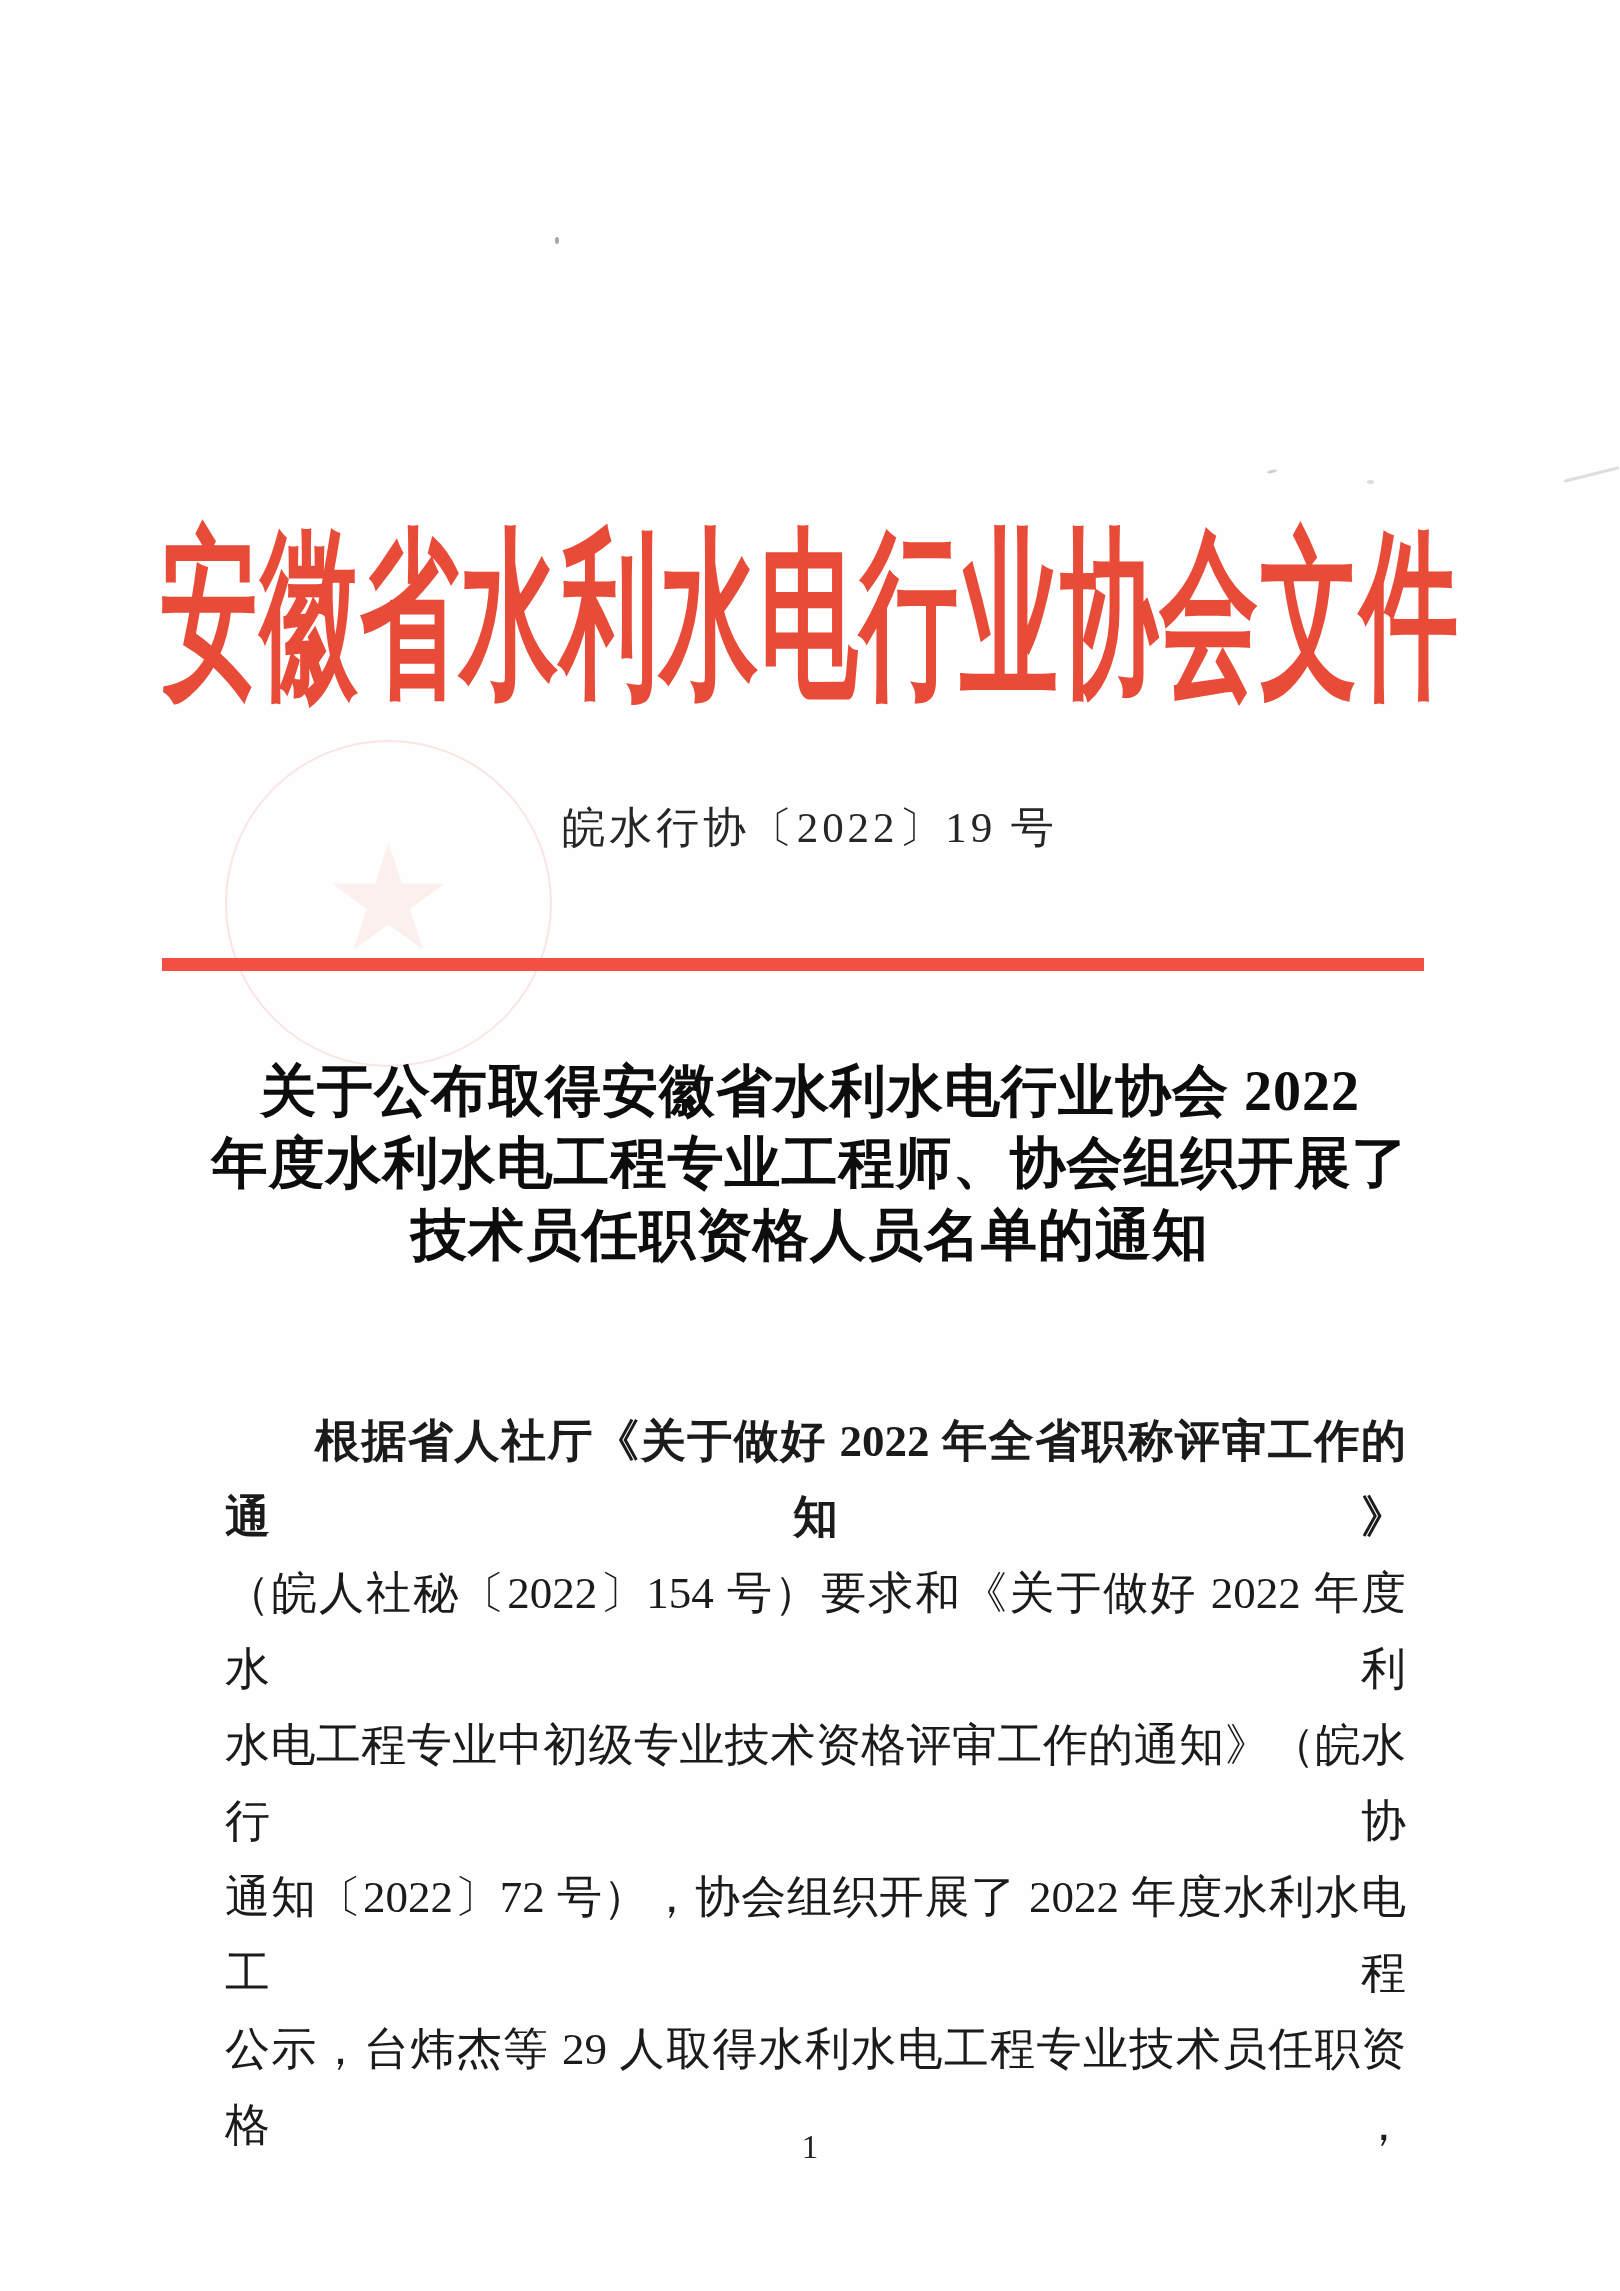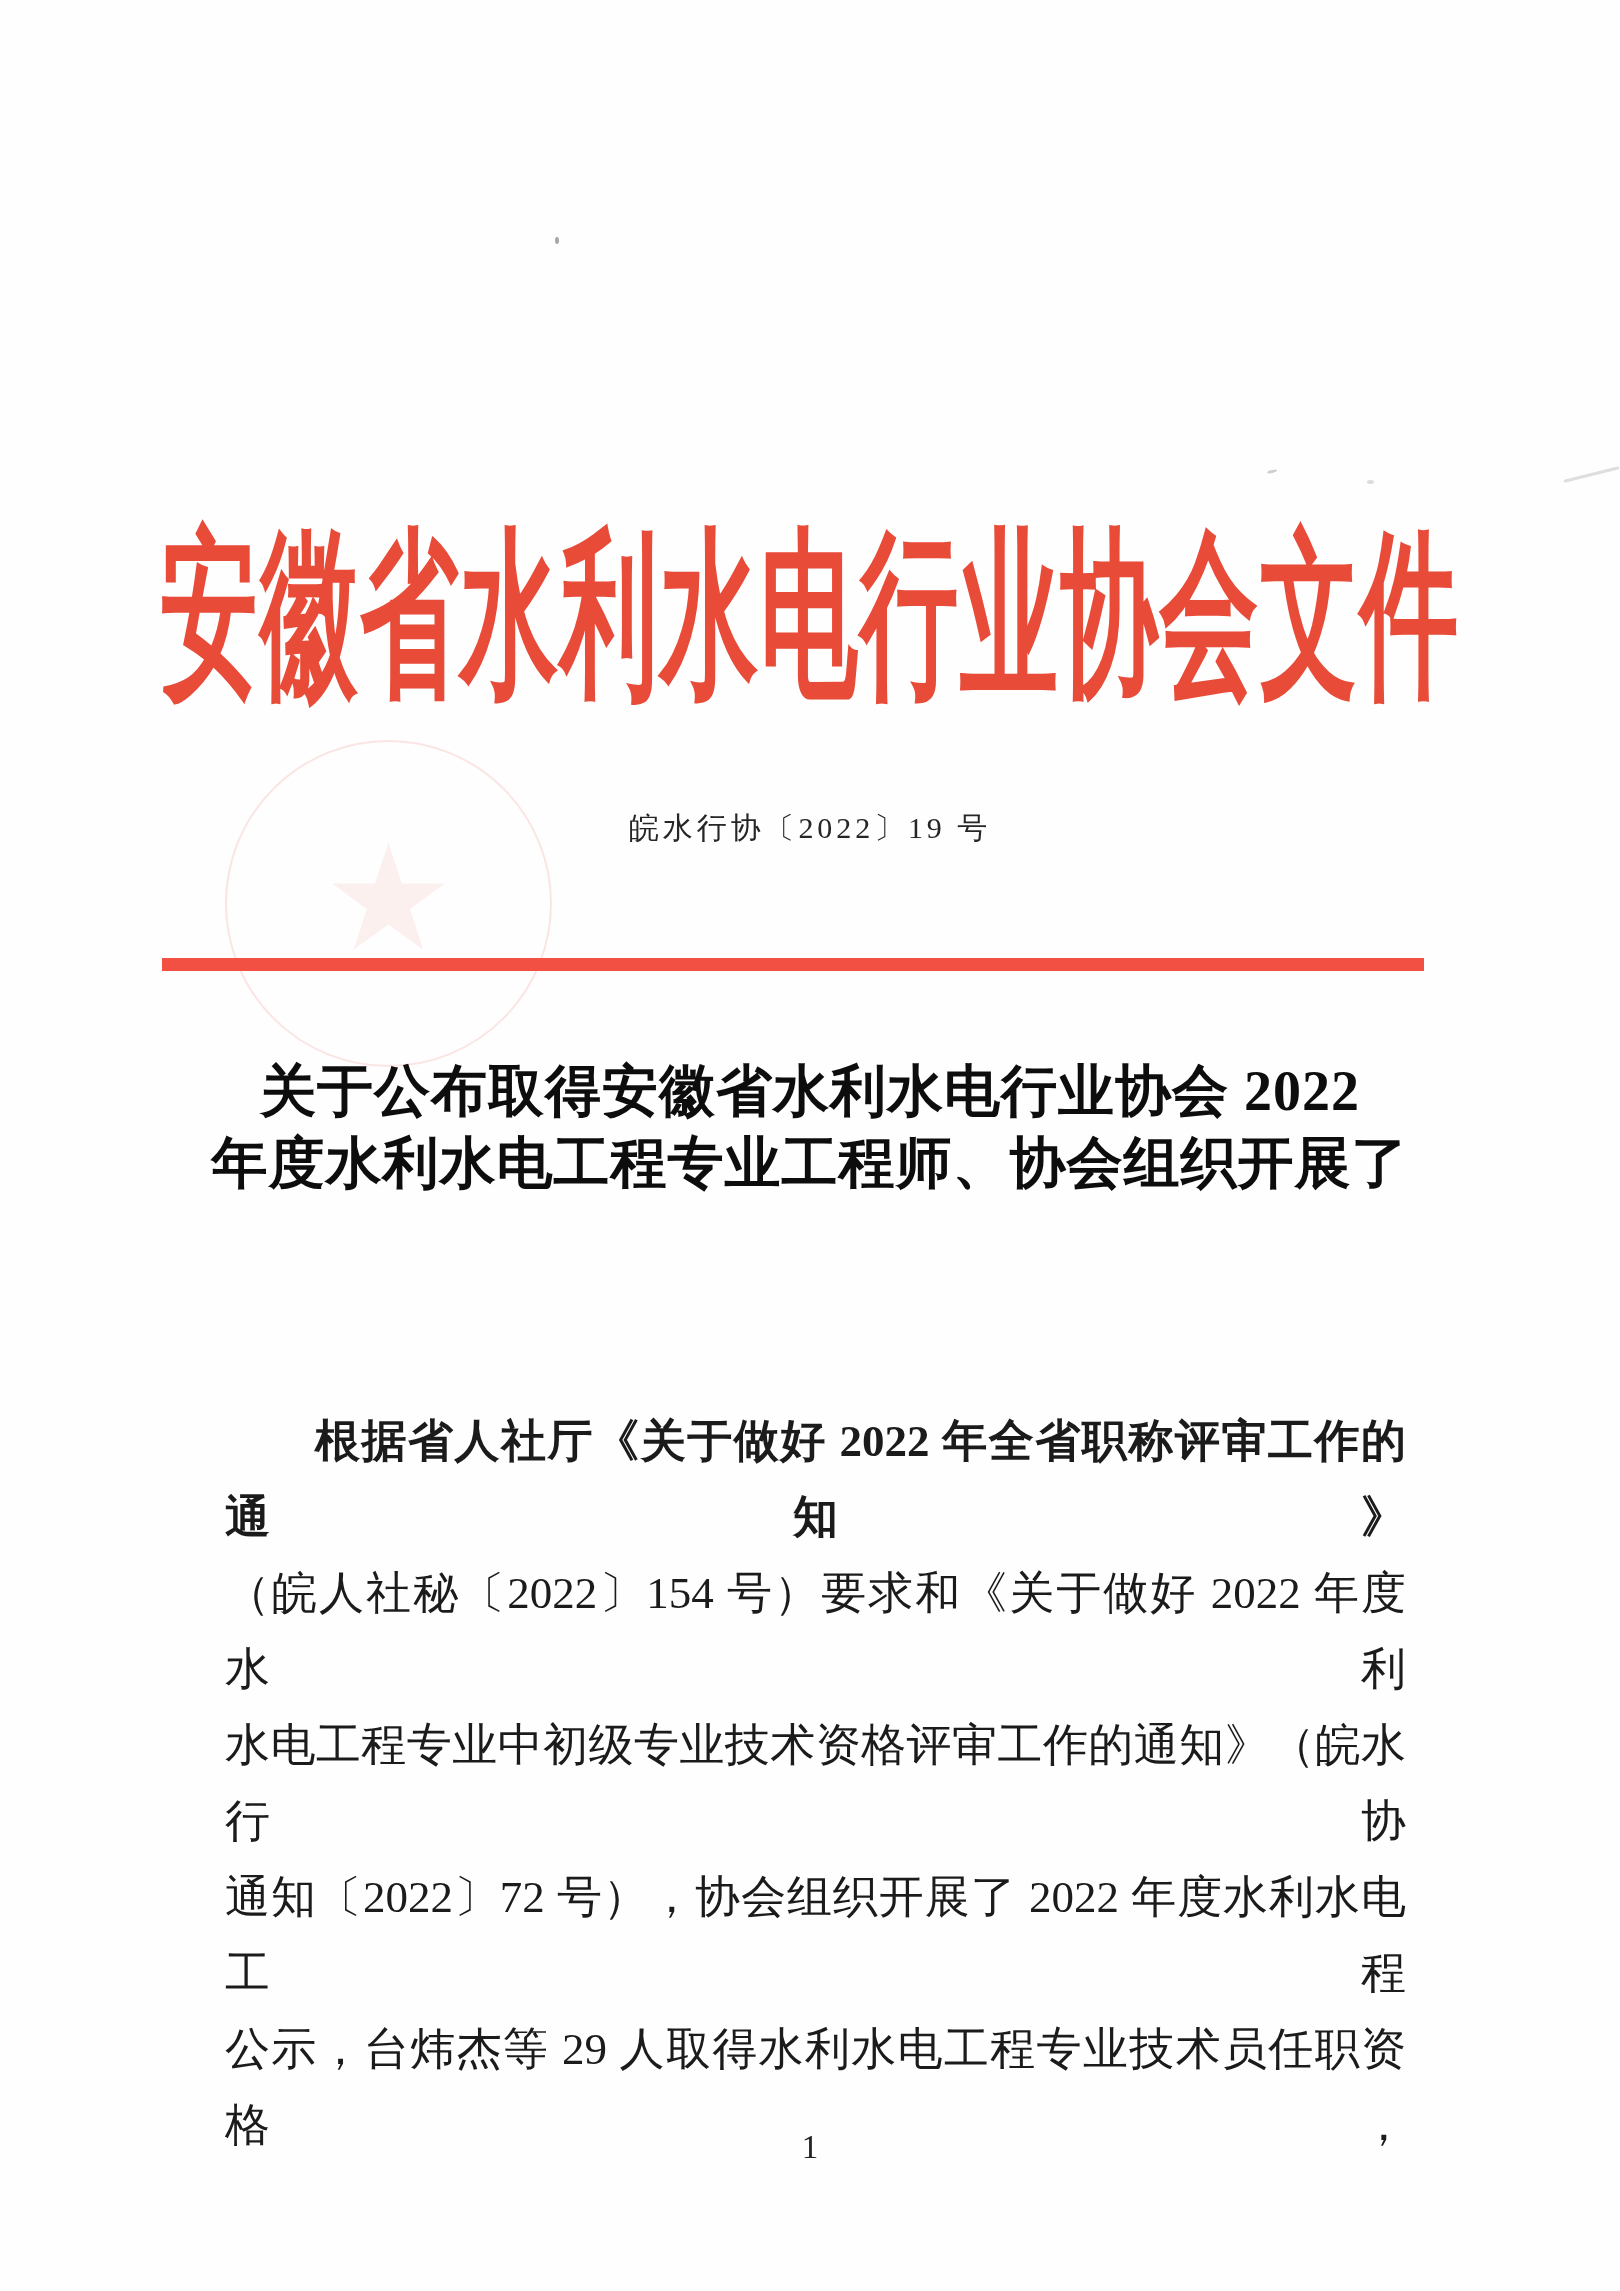--- a/index.html
+++ b/index.html
@@ -30,21 +30,21 @@
     color:var(--masthead-red);
     transform:scaleY(1.85);
     transform-origin:50% 50%;
     white-space:nowrap;
   }
   
   .doc-number{
     position:absolute;
     top:802px;left:0;right:0;
     text-align:center;
-    font-size:30px;
+    font-size:43px;
     line-height:51px;
     letter-spacing:3.9px;
     color:#262626;
     white-space:nowrap;
   }
   
   .stamp{
     position:absolute;
     left:225px;top:740px;
     width:323px;height:323px;
@@ -131,20 +131,21 @@
 
   <div class="masthead">安徽省水利水电行业协会文件</div>
 
   <div class="doc-number">皖水行协〔2022〕19 号</div>
 
   <div class="divider"></div>
 
   <div class="doc-title">
     <div>关于公布取得安徽省水利水电行业协会 2022</div>
     <div>年度水利水电工程专业工程师、协会组织开展了</div>
+    <div>技术员任职资格人员名单的通知</div>
   </div>
 
   <div class="body-block">
     <div class="body-line justified indent">根据省人社厅《关于做好 2022 年全省职称评审工作的通知》</div>
     <div class="body-line justified">（皖人社秘〔2022〕154 号）要求和《关于做好 2022 年度水利</div>
     <div class="body-line justified">水电工程专业中初级专业技术资格评审工作的通知》（皖水行协</div>
     <div class="body-line justified">通知〔2022〕72 号），协会组织开展了 2022 年度水利水电工程</div>
     <div class="body-line justified">公示，台炜杰等 29 人取得水利水电工程专业技术员任职资格，</div>
 
   </div>

